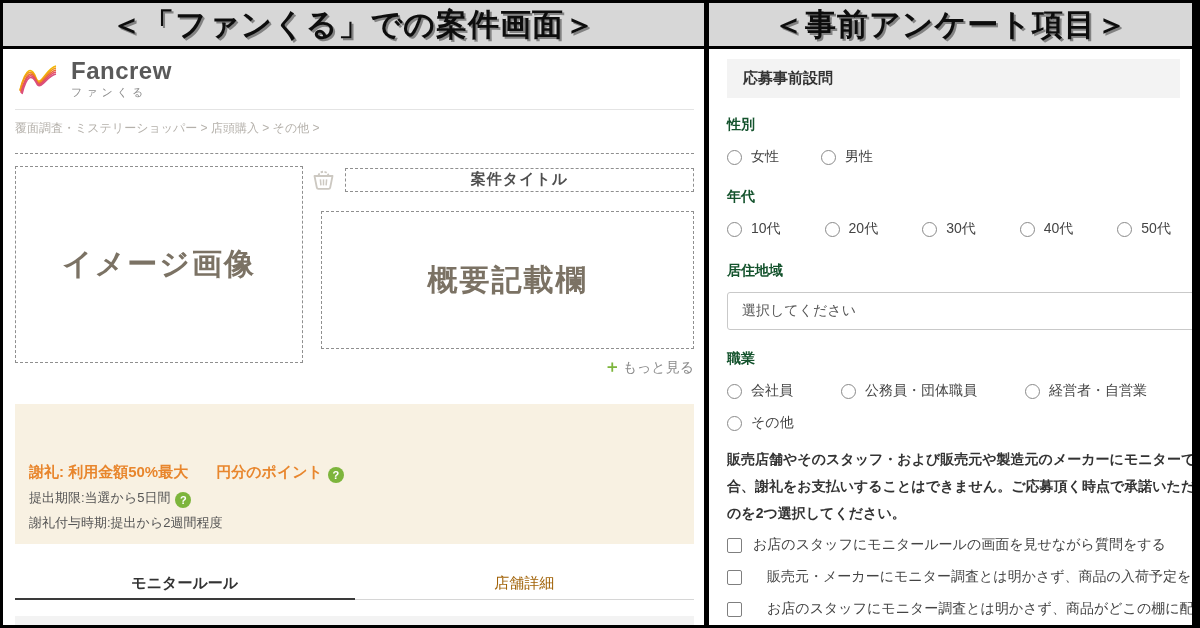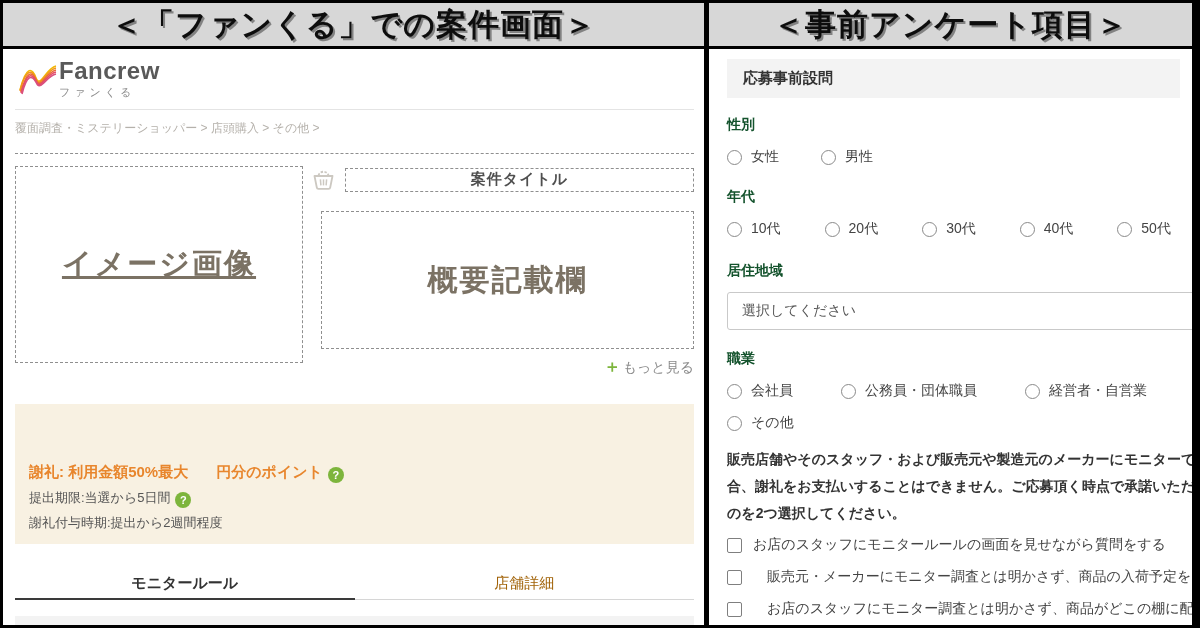--- a/index.html
+++ b/index.html
@@ -12,31 +12,31 @@
     height:46px; background:#d7d7d7; border-bottom:3px solid #000;
     display:flex; align-items:center; justify-content:center;
     font-size:31px; font-weight:bold; color:#0d0d0d; letter-spacing:1px;
     text-shadow:2px 2px 0 rgba(60,60,60,.55);
   }
   .panel-body { flex:1; background:#fff; overflow:hidden; position:relative; }
   .body-left { padding:0 10px 0 12px; }
   .body-right { padding:0 12px 0 18px; }
 
   
-  .logo-row { margin-top:8px; display:flex; align-items:center; gap:0; cursor:pointer; }
+  .logo-row { margin-top:8px; display:flex; align-items:center; gap:12px; cursor:pointer; }
   .logo-text .en { font-size:24px; font-weight:bold; color:#595959; letter-spacing:.5px; line-height:24px; }
   .logo-text .jp { font-size:11px; color:#8c8c8c; letter-spacing:4px; margin-top:2px; }
   .logo-divider { border-top:1px solid #e4e4e4; margin-top:8px; }
   .breadcrumb { margin-top:10px; font-size:12px; color:#b5b1ab; }
   .dashed-sep { border-top:1px dashed #8f8f8f; margin-top:16px; }
   .media-row { margin-top:12px; display:flex; }
   .image-box {
     width:288px; height:197px; border:1px dashed #8f8f8f; flex:none;
     display:flex; align-items:center; justify-content:center;
-    font-size:30px; font-weight:bold; color:#7b7264; letter-spacing:2px;text-decoration:underline;
+    font-size:30px; font-weight:bold; color:#7b7264; letter-spacing:2px;
   }
   .media-right { flex:1; margin-left:7px; display:flex; flex-direction:column; }
   .title-row { display:flex; align-items:center; }
   .basket-icon { width:27px; height:27px; flex:none; }
   .case-title-box {
     flex:1; margin-left:8px; height:24px; border:1px dashed #8f8f8f;
     display:flex; align-items:center; justify-content:center;
     font-size:15px; font-weight:bold; color:#4f4f4f; letter-spacing:1px;
   }
   .summary-box {

